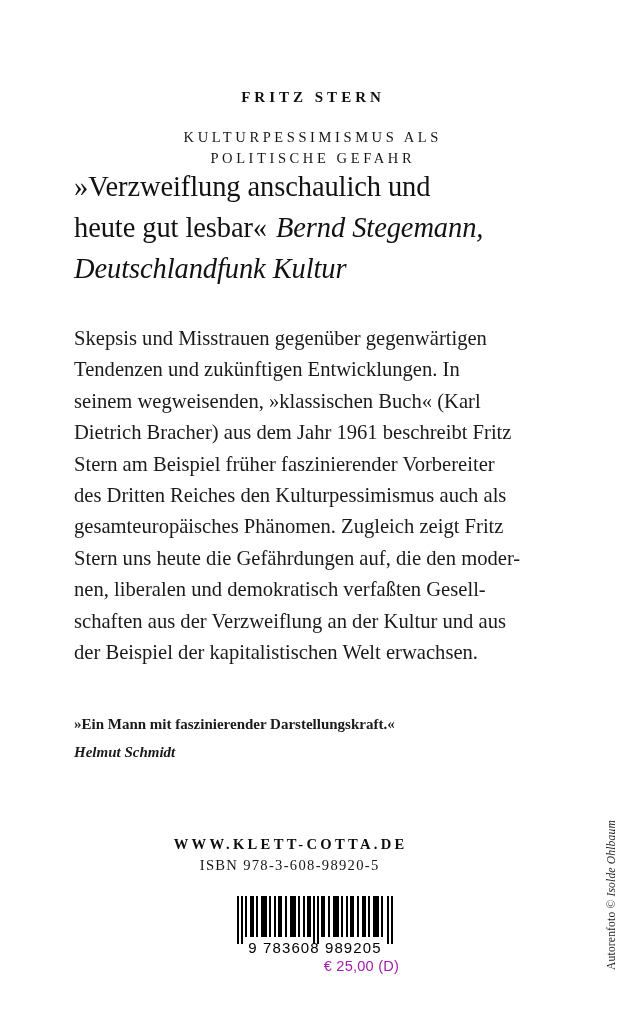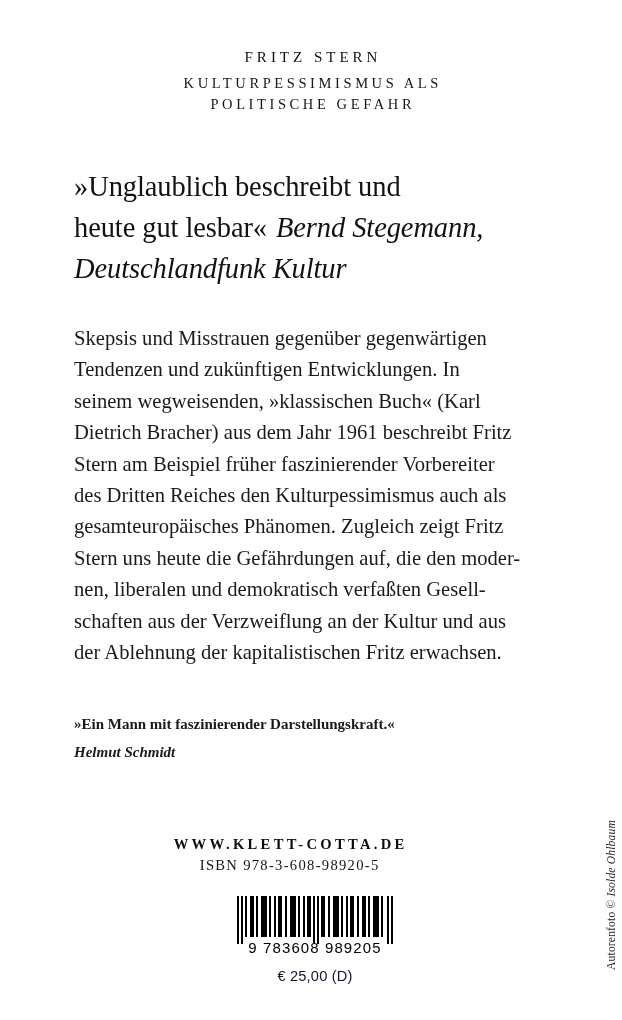--- a/index.html
+++ b/index.html
@@ -23,35 +23,36 @@
   
   .header {
     position: absolute;
     left: 0;
     top: 48px;
     width: 622px;
     text-align: center;
   }
   .header .author {
     font-size: 15px;
-    font-weight: normal;
+    font-weight: bold;
     letter-spacing: 4.0px;
     text-indent: 4.0px;
     line-height: 19px;
     color: #111111;
+    margin-top: 40px;
   }
   .header .subtitle-line {
     font-size: 14.5px;
     font-weight: normal;
     letter-spacing: 3.6px;
     text-indent: 3.6px;
     line-height: 21px;
     color: #161616;
   }
-  .header .subtitle-line.first { margin-top: 6px; }
+  .header .subtitle-line.first { margin-top: 20px; }
 
   
   .pullquote {
     position: absolute;
     left: 74px;
     top: 166px;
     width: 490px;
     font-size: 28.5px;
     line-height: 41px;
     color: #121212;
@@ -116,26 +117,26 @@
 
   
   .barcode-block {
     position: absolute;
     left: 231px;
     top: 894px;
     width: 168px;
   }
   .barcode-svg { display: block; }
   .price {
-    margin-top: 12px;
-    text-align: center;
+    margin-top: 2px;
+    text-align: right;
     font-family: "Liberation Sans", "DejaVu Sans", sans-serif;
     font-size: 14.6px;
     letter-spacing: 0.2px;
-    color: #0f172a;
+    color: #a21caf;
   }
 
   
   .photo-credit {
     position: absolute;
     right: 2px;
     top: 780px;
     width: 18px;
     height: 230px;
   }
@@ -157,37 +158,37 @@
 
 <div class="cover">
 
   <div class="header">
     <div class="author">FRITZ STERN</div>
     <div class="subtitle-line first">KULTURPESSIMISMUS ALS</div>
     <div class="subtitle-line">POLITISCHE GEFAHR</div>
   </div>
 
   <div class="pullquote">
-    <span>»Unglaublich beschreibt und</span><br>
+    <span>»Verzweiflung anschaulich und</span><br>
     <span>heute gut lesbar«</span><span class="gap"></span><span class="attrib">Bernd Stegemann,</span><br>
     <span class="attrib">Deutschlandfunk Kultur</span>
   </div>
 
   <div class="bodycopy">
     <span class="ln">Skepsis und Misstrauen gegenüber gegenwärtigen</span>
     <span class="ln">Tendenzen und zukünftigen Entwicklungen. In</span>
     <span class="ln">seinem wegweisenden, »klassischen Buch« (Karl</span>
     <span class="ln">Dietrich Bracher) aus dem Jahr 1961 beschreibt Fritz</span>
     <span class="ln">Stern am Beispiel früher faszinierender Vorbereiter</span>
     <span class="ln">des Dritten Reiches den Kulturpessimismus auch als</span>
     <span class="ln">gesamteuropäisches Phänomen. Zugleich zeigt Fritz</span>
     <span class="ln">Stern uns heute die Gefährdungen auf, die den moder-</span>
     <span class="ln">nen, liberalen und demokratisch verfaßten Gesell-</span>
     <span class="ln">schaften aus der Verzweiflung an der Kultur und aus</span>
-    <span class="ln">der Ablehnung der kapitalistischen Fritz erwachsen.</span>
+    <span class="ln">der Beispiel der kapitalistischen Welt erwachsen.</span>
   </div>
 
   <div class="quote2">
     <span class="ln">»Ein Mann mit faszinierender Darstellungskraft.«</span>
     <span class="ln src">Helmut Schmidt</span>
   </div>
 
   <div class="imprint">
     <div class="url">WWW.KLETT-COTTA.DE</div>
     <div class="isbn">ISBN 978-3-608-98920-5</div>

